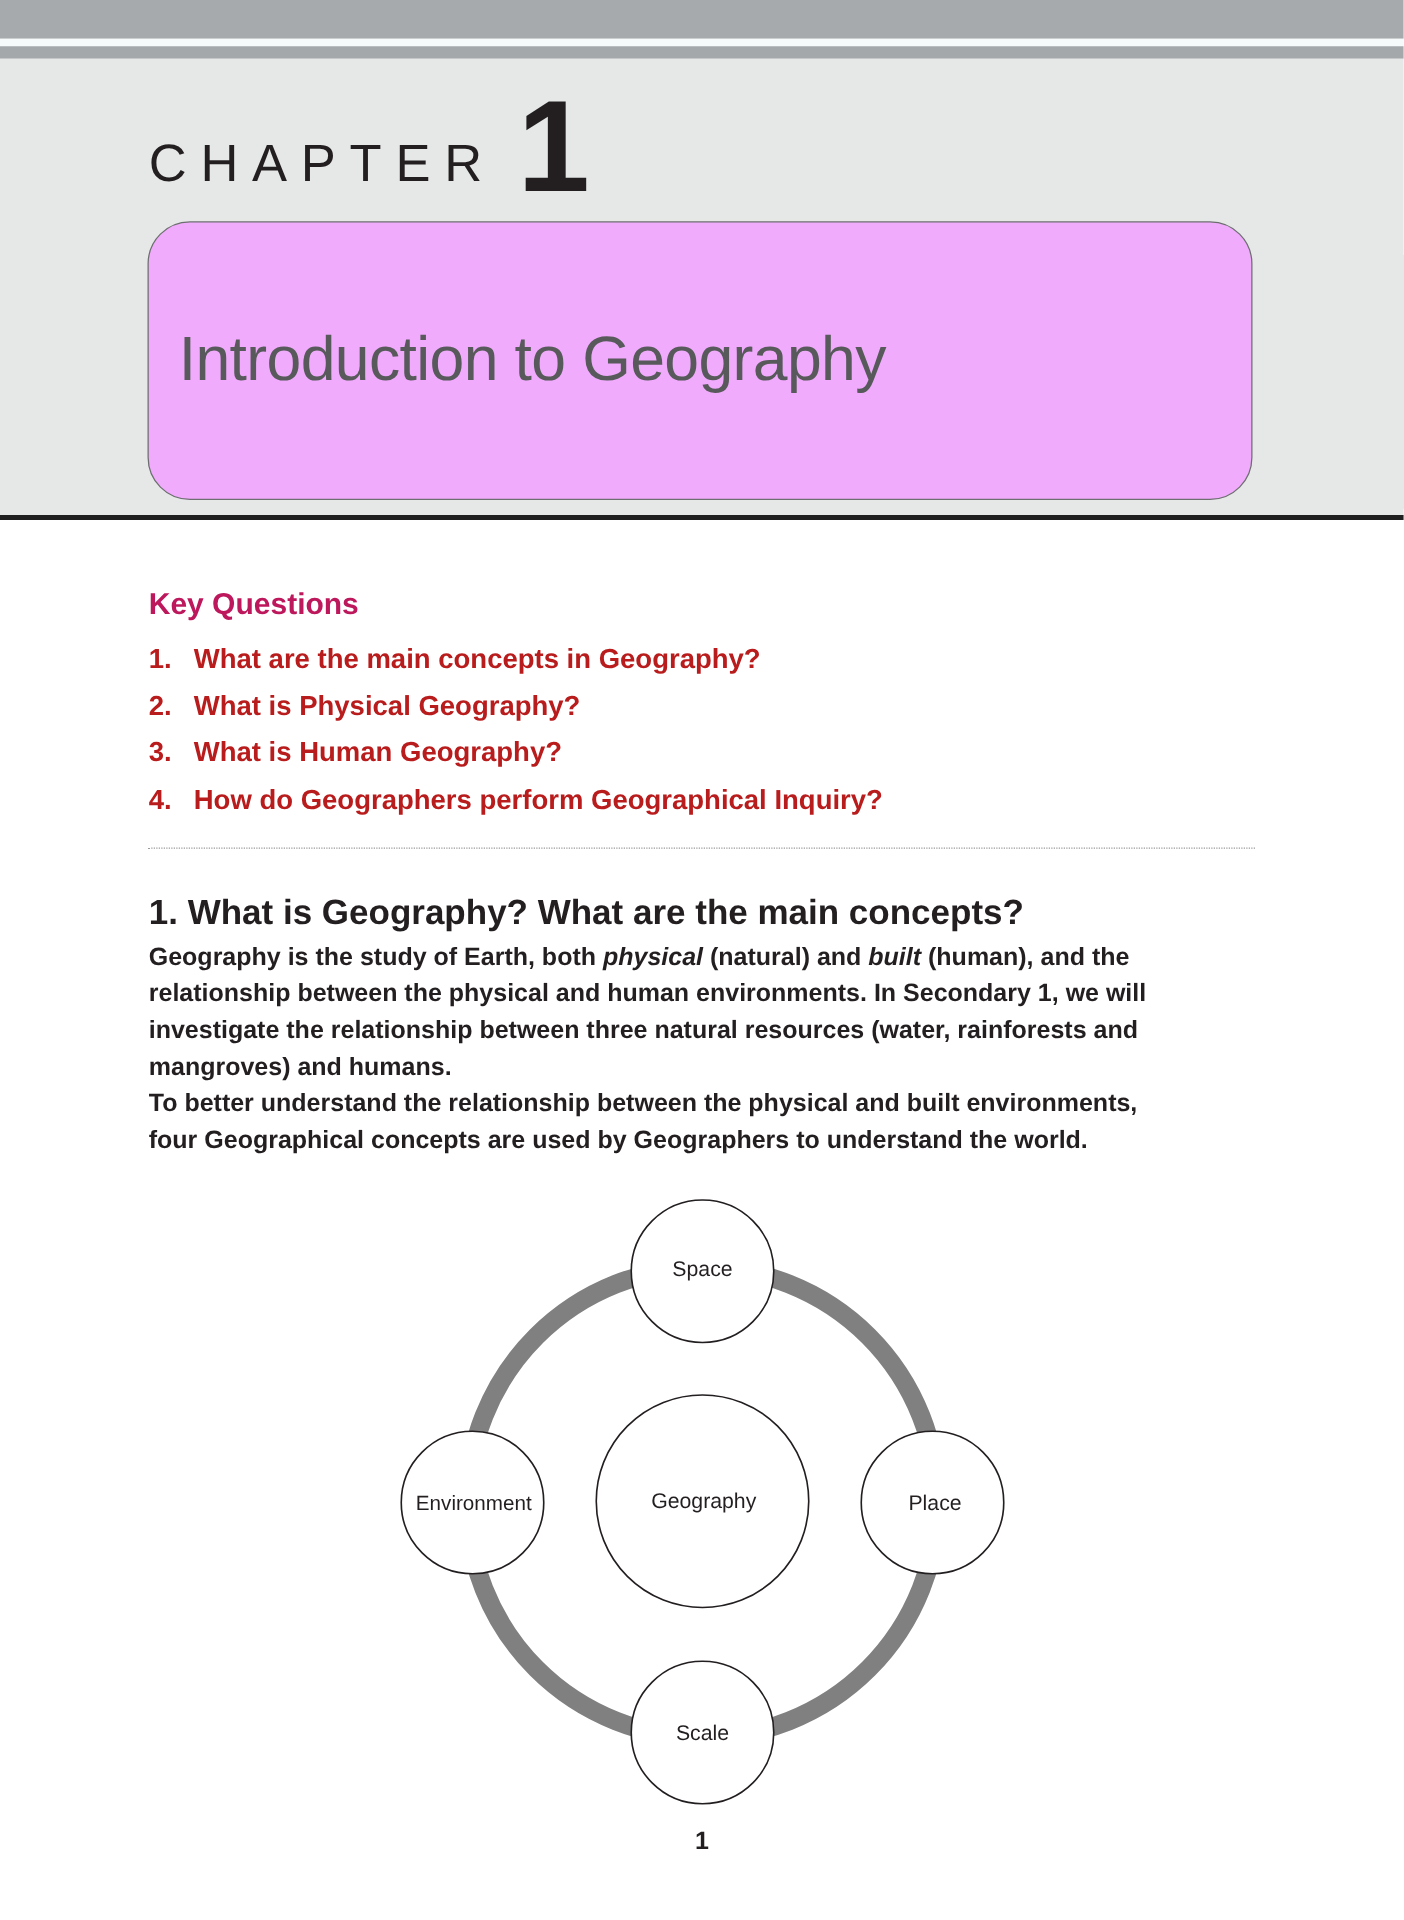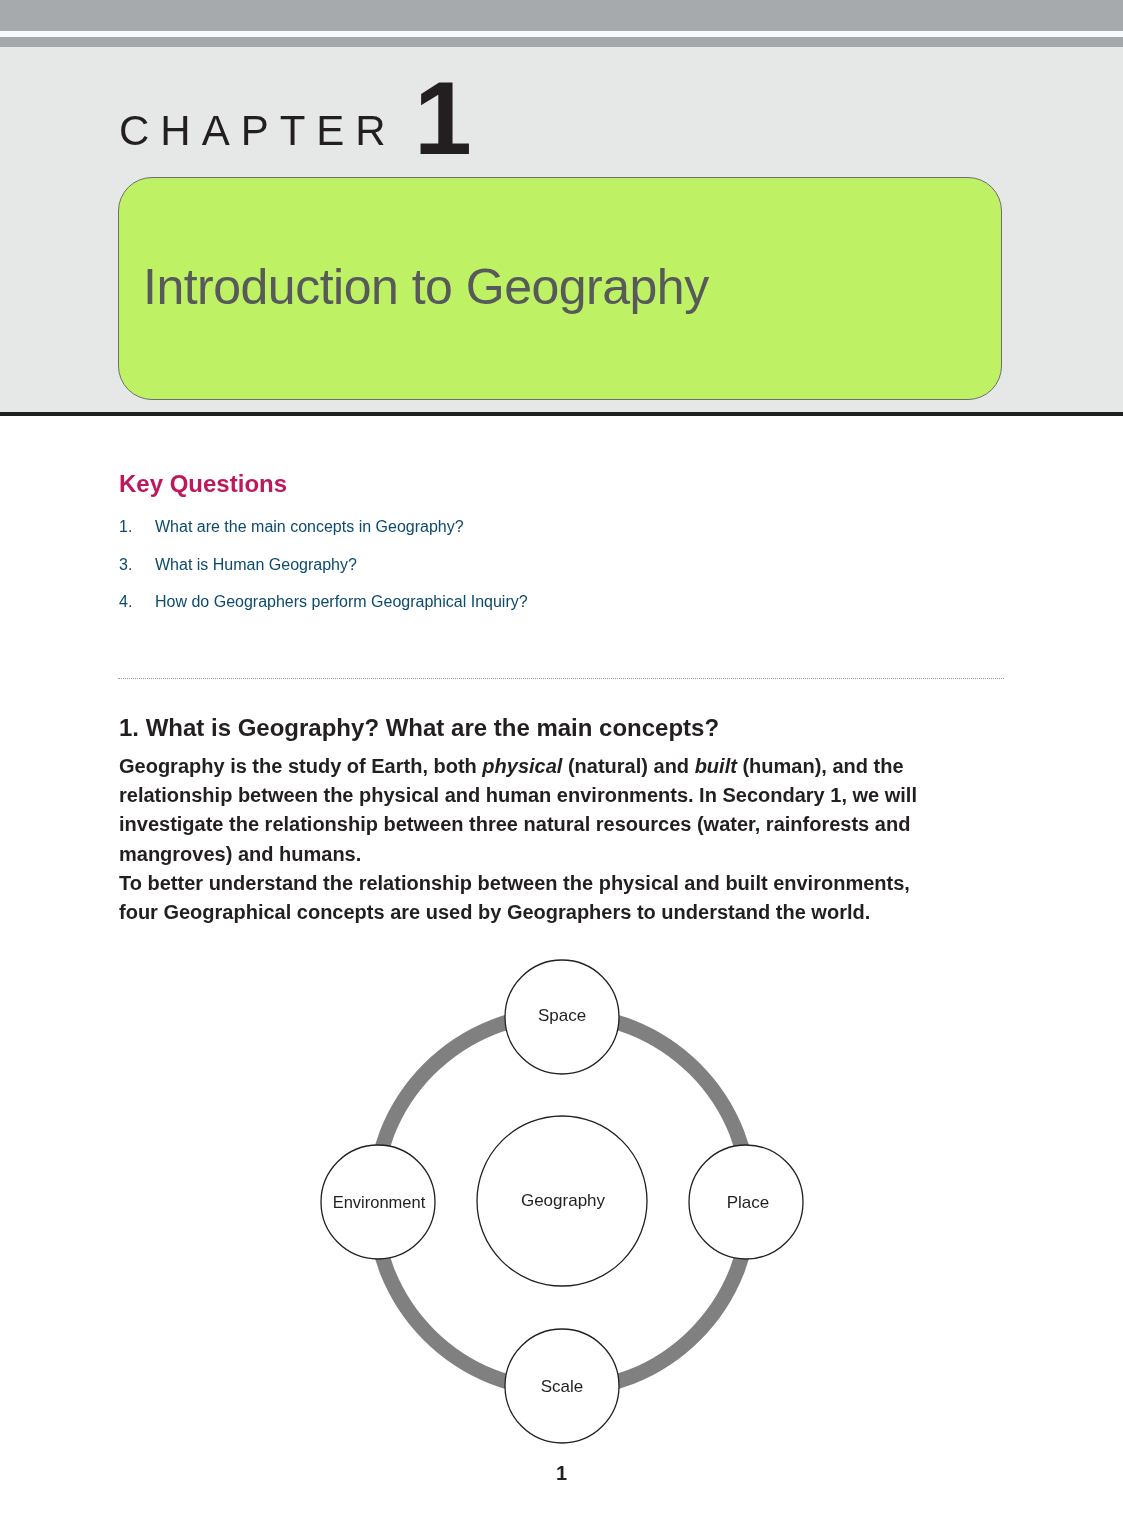--- a/index.html
+++ b/index.html
@@ -15,32 +15,32 @@
     .chapter-word {
       position: absolute; left: 119px; top: 110px; font-size: 42px; font-weight: normal;
       letter-spacing: 11px; color: #231f20; line-height: 1;
     }
     .chapter-num {
       position: absolute; left: 414px; top: 66px; font-size: 104px; font-weight: bold;
       color: #231f20; line-height: 1;
     }
     .title-box {
       position: absolute; left: 118px; top: 177px; width: 884px; height: 223px;
-      background: #bef264; border: 1.5px solid #6d6e70; border-radius: 34px; box-sizing: border-box;
+      background: #f0abfc; border: 1.5px solid #6d6e70; border-radius: 34px; box-sizing: border-box;
     }
     .title-text {
       position: absolute; left: 24px; top: 84px; font-size: 50px; color: #58595b;
       line-height: 1; letter-spacing: -0.5px;
     }
     .kq-title { position: absolute; left: 119px; top: 470px; font-size: 24px; font-weight: bold; color: #be185d; }
     .kq-list { position: absolute; left: 119px; top: 512px; margin: 0; padding: 0; list-style: none; }
-    .kq-item { font-size: 16px; font-weight: normal; height: 37.5px; line-height: 30px; color: #0c4a6e; white-space: nowrap; }
+    .kq-item { font-size: 22px; font-weight: bold; height: 37.5px; line-height: 30px; color: #b91c1c; white-space: nowrap; }
     .kq-num { display: inline-block; width: 36px; }
     .dotted-rule { position: absolute; left: 118px; top: 678px; width: 886px; border-top: 1px dotted #9a9a9a; }
-    .section-heading { position: absolute; left: 119px; top: 714px; font-size: 24px; font-weight: bold; color: #231f20; white-space: nowrap; }
+    .section-heading { position: absolute; left: 119px; top: 714px; font-size: 28px; font-weight: bold; color: #231f20; white-space: nowrap; }
     .body-text { position: absolute; left: 119px; top: 752px; width: 820px; font-size: 20px; line-height: 29.2px; color: #231f20; font-weight: bold; }
     .body-text p { margin: 0; }
     .diagram { position: absolute; left: 300px; top: 950px; width: 520px; height: 500px; }
     .page-number { position: absolute; left: 0; width: 1123px; top: 1462px; text-align: center; font-size: 20px; font-weight: bold; color: #231f20; }
   </style>
 </head>
 <body>
 
 <div class="top-band"></div>
 <div class="top-white"></div>
@@ -51,20 +51,21 @@
 <div class="chapter-word">CHAPTER</div>
 <div class="chapter-num">1</div>
 
 <div class="title-box">
   <div class="title-text">Introduction to Geography</div>
 </div>
 
 <div class="kq-title">Key Questions</div>
 <ul class="kq-list">
   <li class="kq-item"><span class="kq-num">1.</span><span>What are the main concepts in Geography?</span></li>
+  <li class="kq-item"><span class="kq-num">2.</span><span>What is Physical Geography?</span></li>
   <li class="kq-item"><span class="kq-num">3.</span><span>What is Human Geography?</span></li>
   <li class="kq-item"><span class="kq-num">4.</span><span>How do Geographers perform Geographical Inquiry?</span></li>
 </ul>
 
 <div class="dotted-rule"></div>
 
 <div class="section-heading">1. What is Geography? What are the main concepts?</div>
 <div class="body-text">
   <p><span>Geography is the study of Earth, both </span><em>physical</em><span> (natural) and </span><em>built</em><span> (human), and the relationship between the physical and human environments. In Secondary 1, we will investigate the relationship between three natural resources (water, rainforests and mangroves) and humans.</span></p>
   <p>To better understand the relationship between the physical and built environments, four Geographical concepts are used by Geographers to understand the world.</p>

